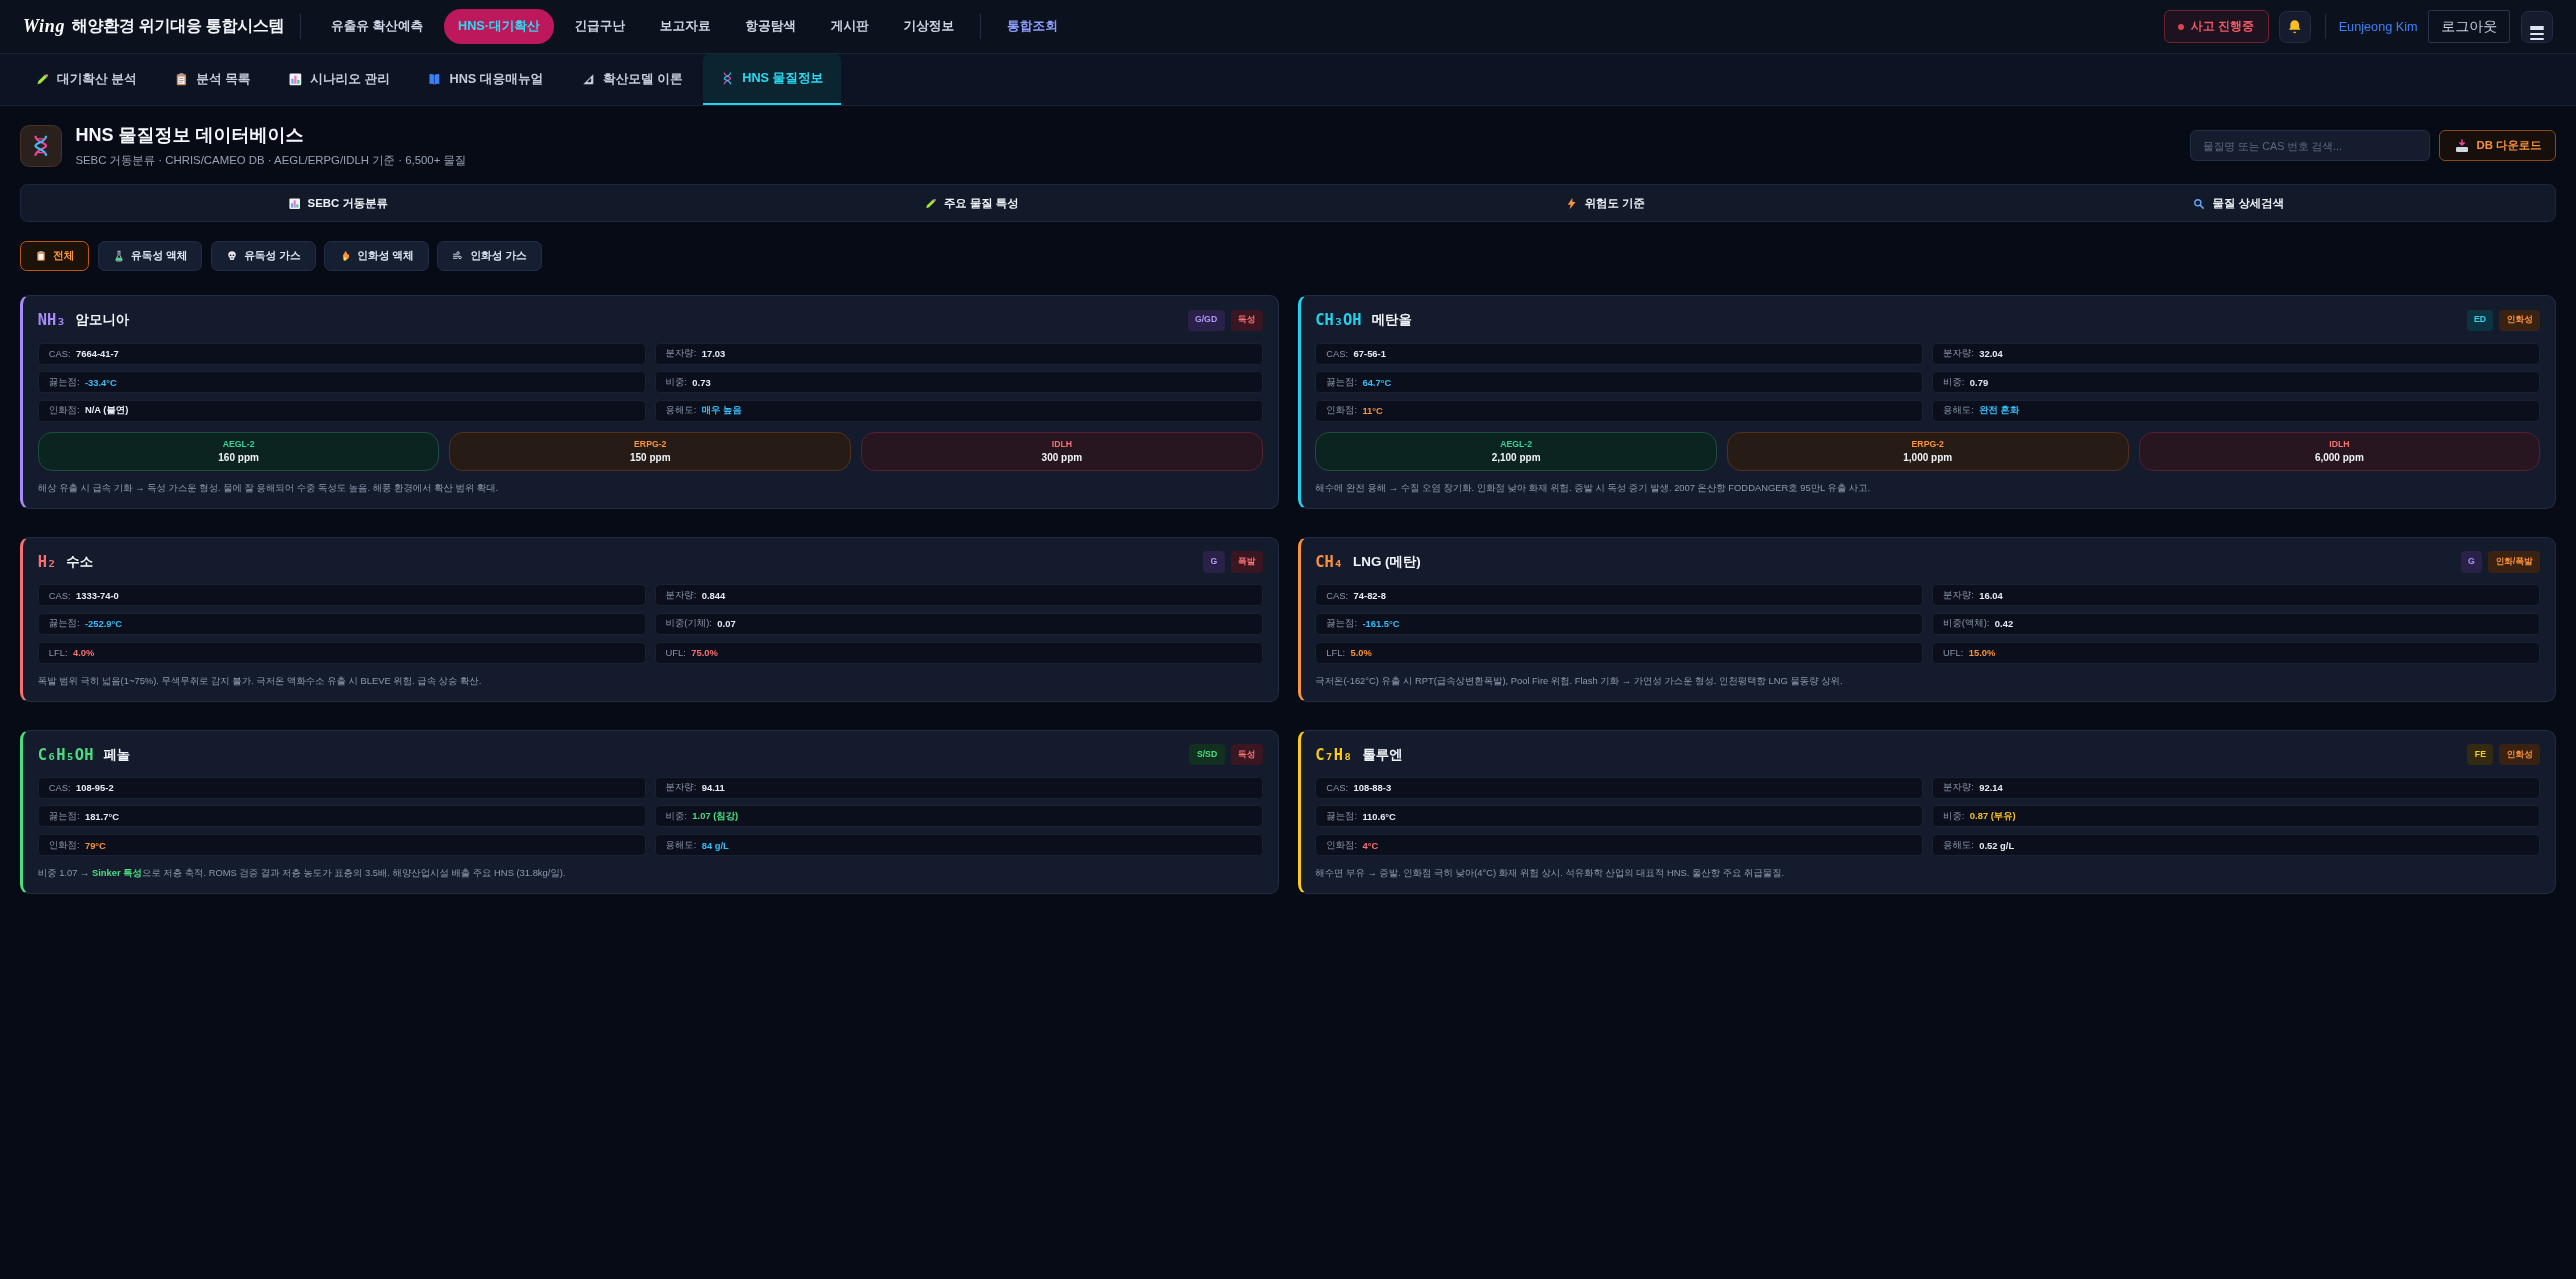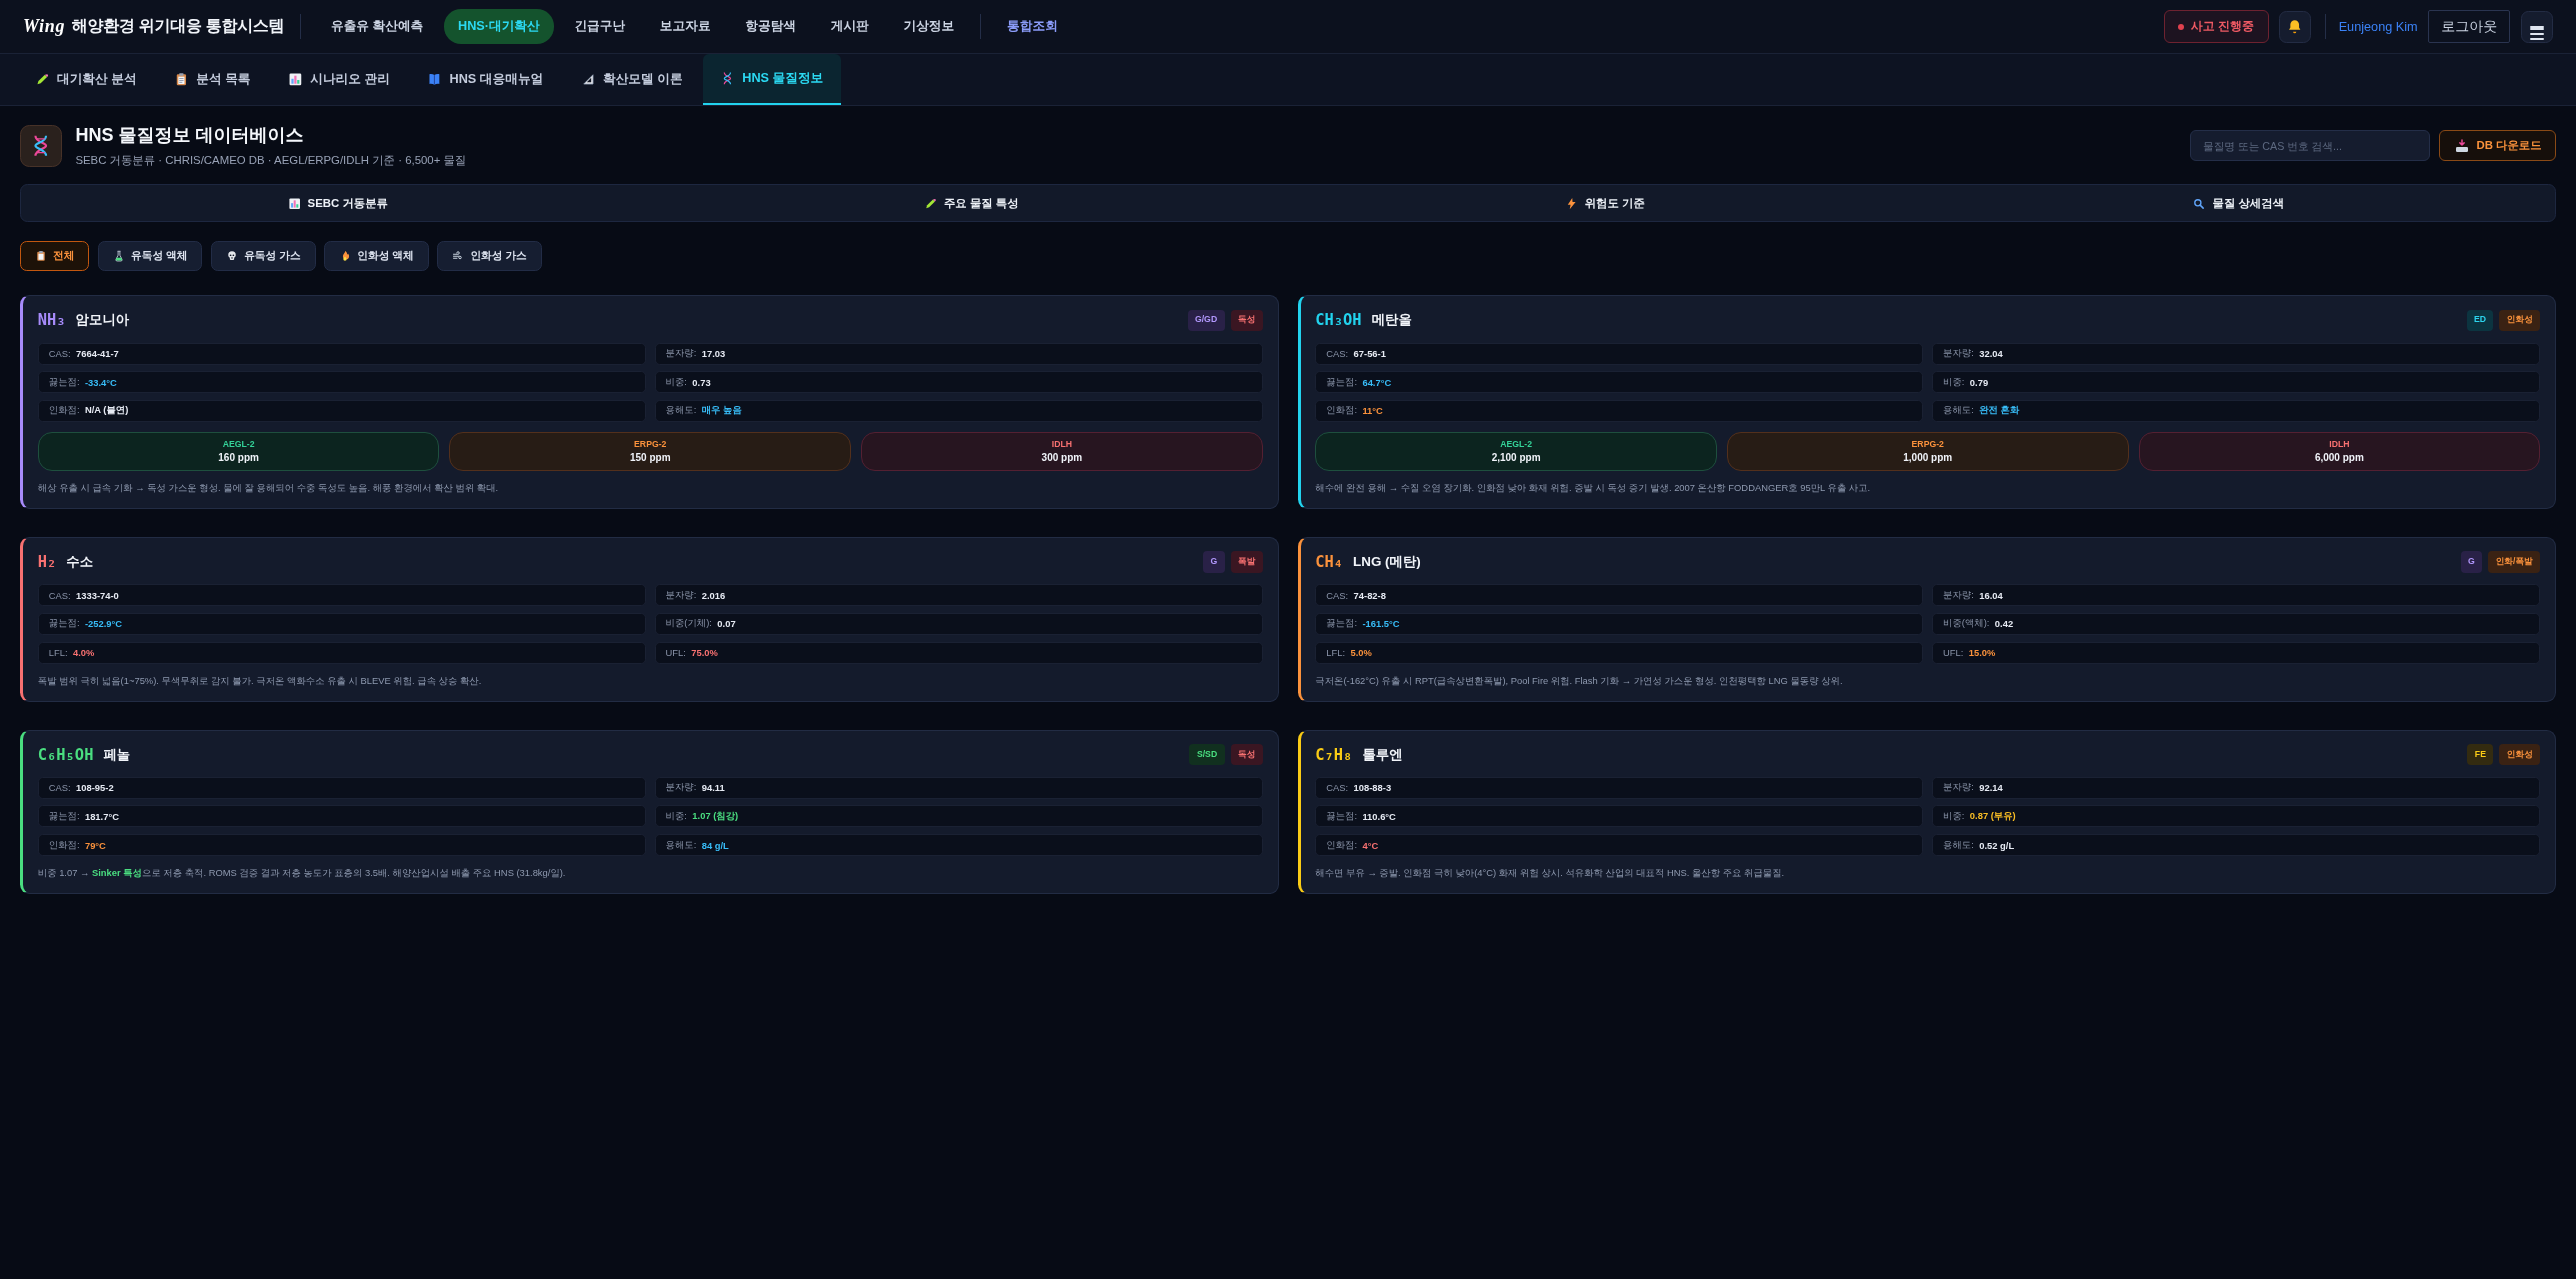--- a/index.html
+++ b/index.html
@@ -13,21 +13,21 @@
   button { font-family: inherit; cursor: pointer; }
 
   
   .topnav { display:flex; align-items:center; height:54px; background:#0c111e; border-bottom:0.7px solid #1a2236; padding:0 23px; }
   .logo { display:flex; align-items:center; gap:6.7px; }
   .logo-mark { font-family:"Liberation Serif", serif; font-style:italic; font-weight:800; font-size:18px; color:#ffffff; letter-spacing:0.7px; }
   .logo-text { font-size:16px; font-weight:800; color:#f2f5fa; letter-spacing:-0.3px; }
   .vdiv { width:0.7px; height:25.5px; background:#242e48; margin:0 16px; }
   .nav-menu { display:flex; align-items:center; gap:6.7px; }
   .nav-item { font-size:12.7px; font-weight:700; color:#ccd4e3; background:none; border:none; padding:8.7px 14px; border-radius:6px; white-space:nowrap; }
-  .nav-item.active { color:#2bd9f2; background:#14532d;border-radius:17px; }
+  .nav-item.active { color:#2bd9f2; background:#be185d;border-radius:17px; }
   .nav-item.accent { color:#8b9cf9; }
   .nav-right { margin-left:auto; display:flex; align-items:center; gap:10.7px; }
   .status-pill { display:flex; align-items:center; gap:6.7px; border:0.7px solid #6e2230; background:rgba(190,40,60,0.10); color:#ef5a64; font-size:12px; font-weight:700; padding:7.4px 13.4px; border-radius:6px; }
   .dot { width:6px; height:6px; border-radius:50%; background:#e0414e; }
   .icon-btn { width:32px; height:32px; border-radius:7.4px; background:#151c2e; border:0.7px solid #232c44; display:flex; align-items:center; justify-content:center; }
   .user-name { font-size:12.7px; color:#3b82f6; }
   .logout-btn { font-size:14px; color:#ccd4e3; background:none; border:0.7px solid #2a3450; border-radius:2px; padding:6.7px 12px; }
   .burger span { display:block; width:14.8px; height:2px; background:#dfe5f0; margin:2.7px auto; border-radius:1.3px; }
 
   
@@ -420,21 +420,21 @@
           <span class="badge" style="color: rgb(248, 113, 113); background-color: rgb(58, 22, 34);">폭발</span>
         </span>
       </div>
       <div class="fields">
         <div class="field">
             <span class="flabel">CAS:</span>
             <span class="fvalue" style="color: rgb(231, 235, 244);">1333-74-0</span>
           </div>
         <div class="field">
             <span class="flabel">분자량:</span>
-            <span class="fvalue" style="color: rgb(231, 235, 244);">2.016</span>
+            <span class="fvalue" style="color: rgb(231, 235, 244);">0.844</span>
           </div>
         <div class="field">
             <span class="flabel">끓는점:</span>
             <span class="fvalue" style="color: rgb(56, 189, 248);">-252.9°C</span>
           </div>
         <div class="field">
             <span class="flabel">비중(기체):</span>
             <span class="fvalue" style="color: rgb(231, 235, 244);">0.07</span>
           </div>
         <div class="field">

